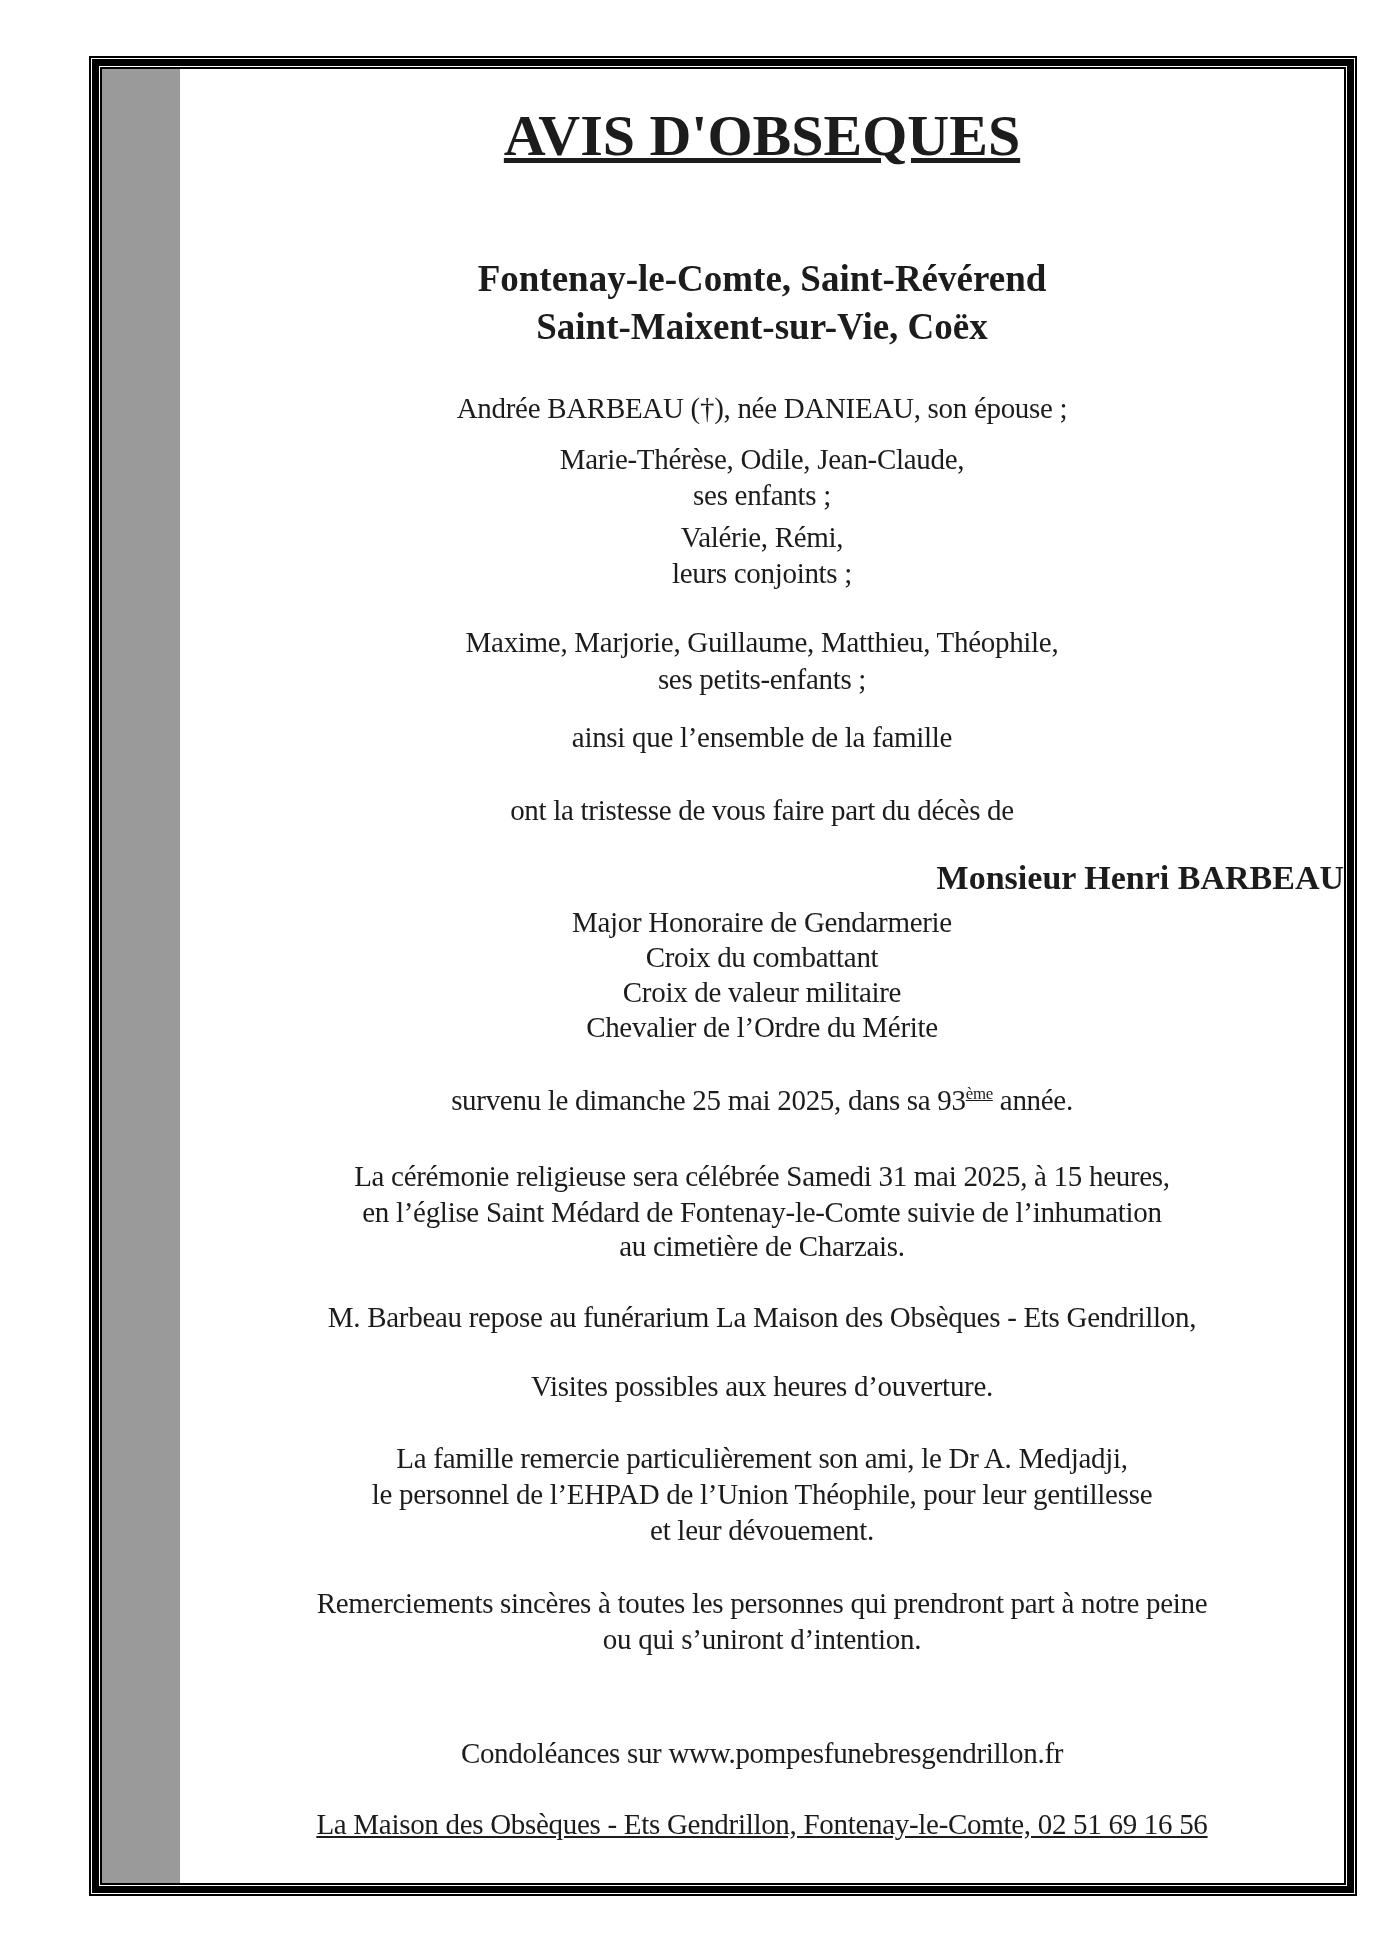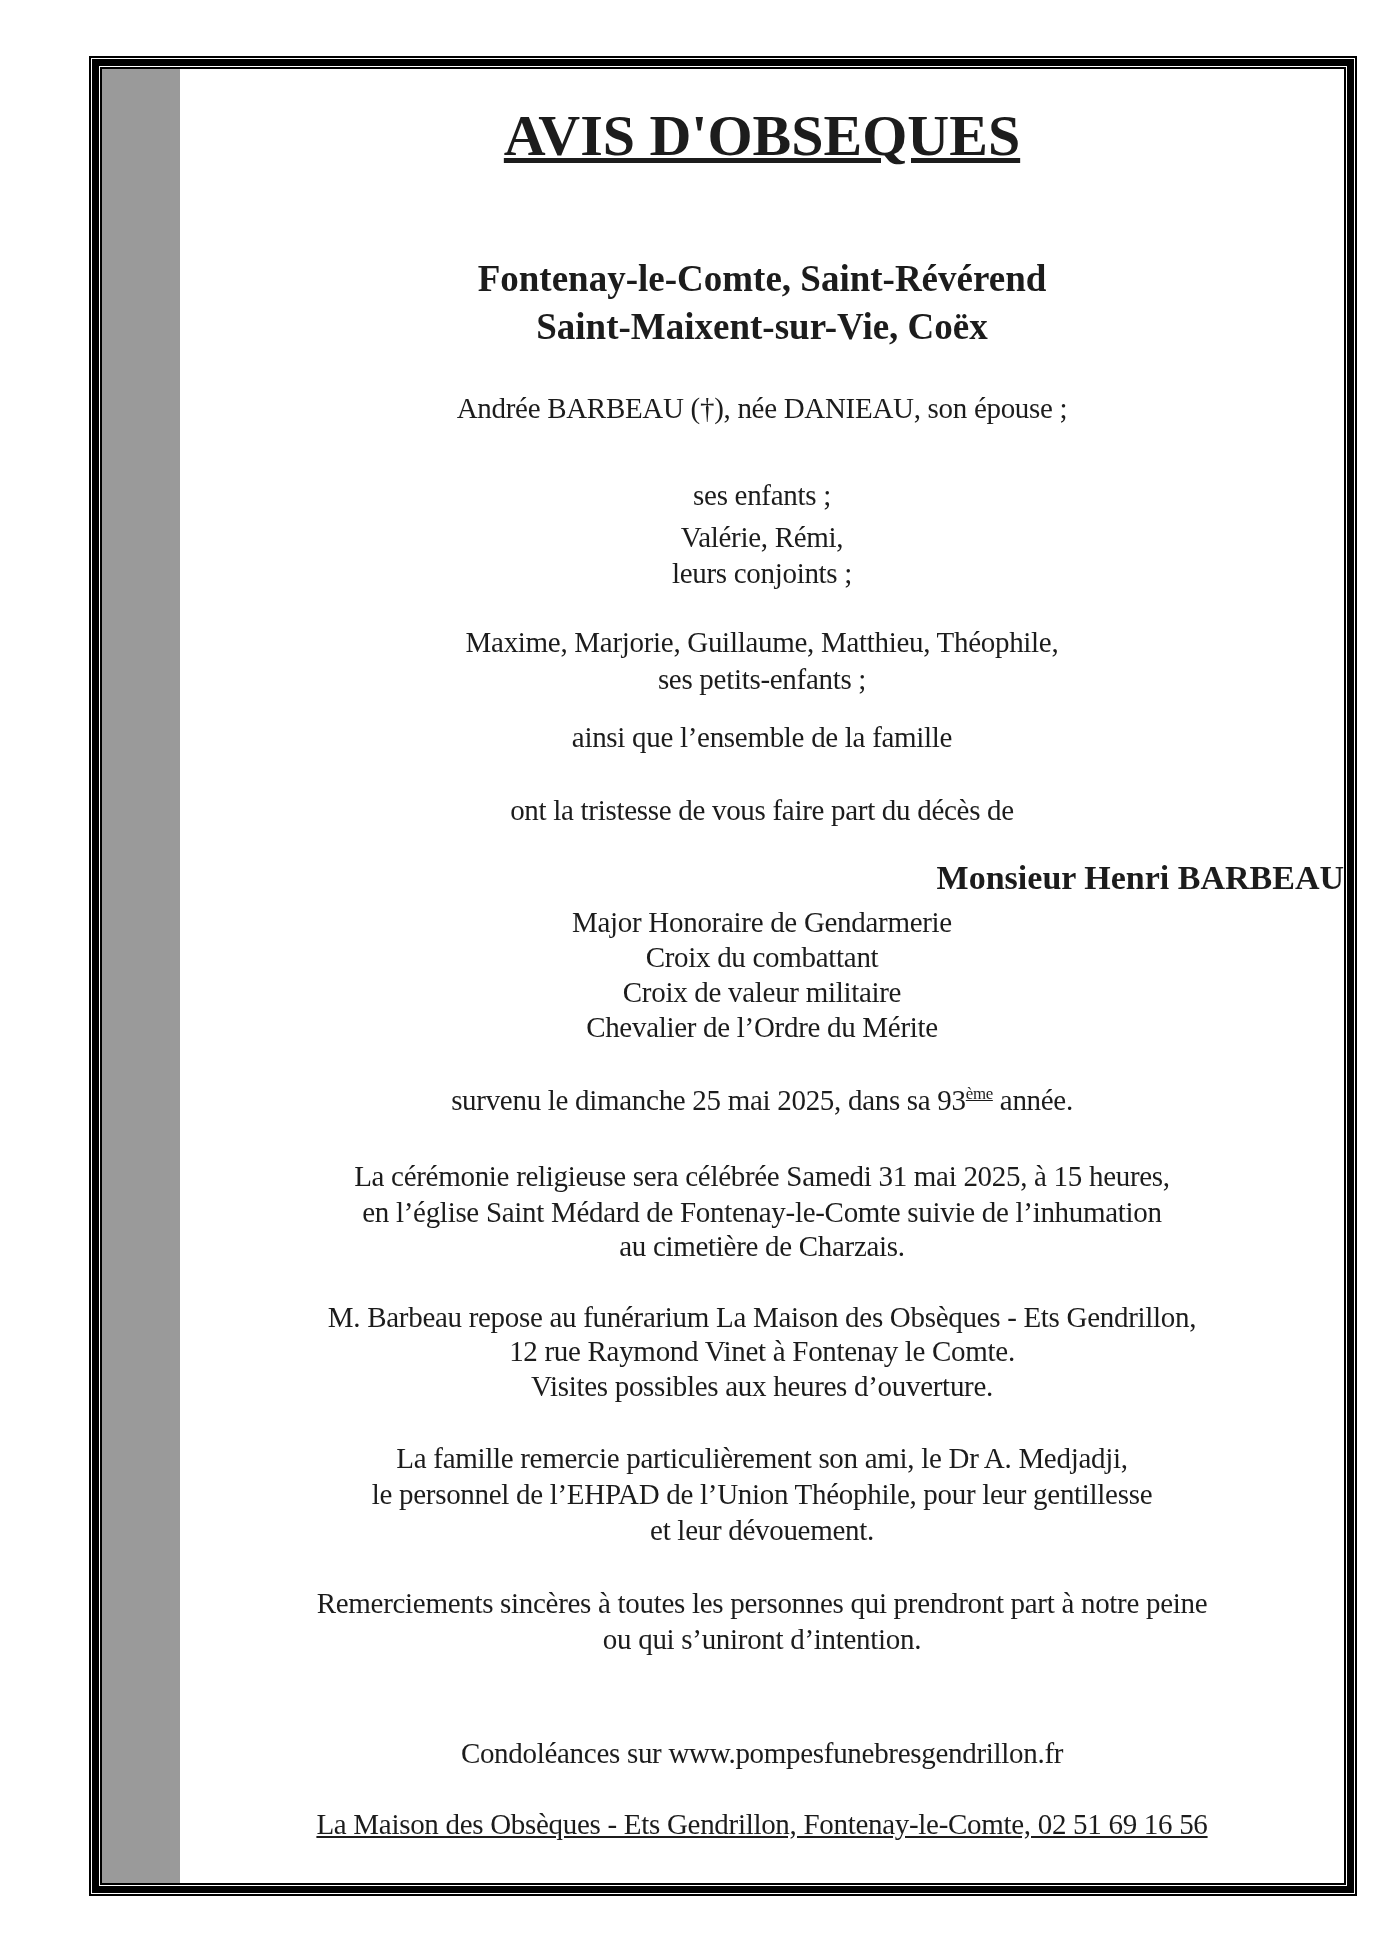--- a/index.html
+++ b/index.html
@@ -107,20 +107,21 @@
 
       <div class="content">
 
         <div class="line title" style="top:38px">AVIS D'OBSEQUES</div>
 
         <div class="line subtitle" style="top:188px">Fontenay-le-Comte, Saint-Révérend</div>
         <div class="line subtitle" style="top:236px">Saint-Maixent-sur-Vie, Coëx</div>
 
         <div class="line" style="top:322px">Andrée BARBEAU (†), née DANIEAU, son épouse ;</div>
 
+        <div class="line" style="top:373px">Marie-Thérèse, Odile, Jean-Claude,</div>
         <div class="line" style="top:409px">ses enfants ;</div>
 
         <div class="line" style="top:451px">Valérie, Rémi,</div>
         <div class="line" style="top:487px">leurs conjoints ;</div>
 
         <div class="line" style="top:556px">Maxime, Marjorie, Guillaume, Matthieu, Théophile,</div>
         <div class="line" style="top:651px">ainsi que l’ensemble de la famille</div>
 
         <div class="line" style="top:593px">ses petits-enfants ;</div>
 
@@ -133,21 +134,20 @@
         <div class="line" style="top:906px">Croix de valeur militaire</div>
         <div class="line" style="top:941px">Chevalier de l’Ordre du Mérite</div>
 
         <div class="line" style="top:1014px"><span>survenu le dimanche 25 mai 2025, dans sa 93</span><sup>ème</sup><span> année.</span></div>
 
         <div class="line" style="top:1090px">La cérémonie religieuse sera célébrée Samedi 31 mai 2025, à 15 heures,</div>
         <div class="line" style="top:1126px">en l’église Saint Médard de Fontenay-le-Comte suivie de l’inhumation</div>
         <div class="line" style="top:1160px">au cimetière de Charzais.</div>
 
         <div class="line" style="top:1231px">M. Barbeau repose au funérarium La Maison des Obsèques - Ets Gendrillon,</div>
-        <div class="line" style="top:1265px">12 rue Raymond Vinet à Fontenay le Comte.</div>
         <div class="line" style="top:1300px">Visites possibles aux heures d’ouverture.</div>
 
         <div class="line" style="top:1372px">La famille remercie particulièrement son ami, le Dr A. Medjadji,</div>
         <div class="line" style="top:1408px">le personnel de l’EHPAD de l’Union Théophile, pour leur gentillesse</div>
         <div class="line" style="top:1444px">et leur dévouement.</div>
 
         <div class="line" style="top:1517px">Remerciements sincères à toutes les personnes qui prendront part à notre peine</div>
         <div class="line" style="top:1553px">ou qui s’uniront d’intention.</div>
 
         <div class="line" style="top:1667px">Condoléances sur www.pompesfunebresgendrillon.fr</div>

